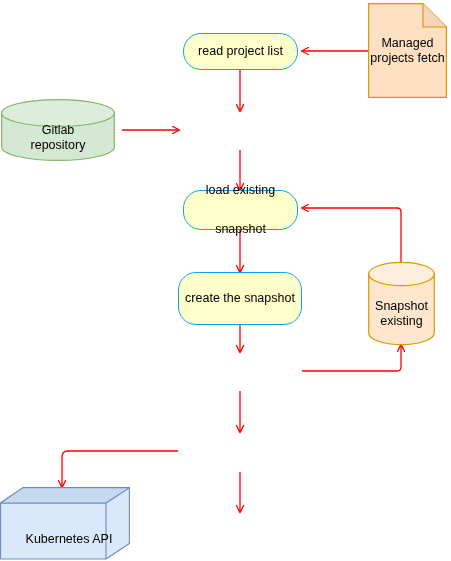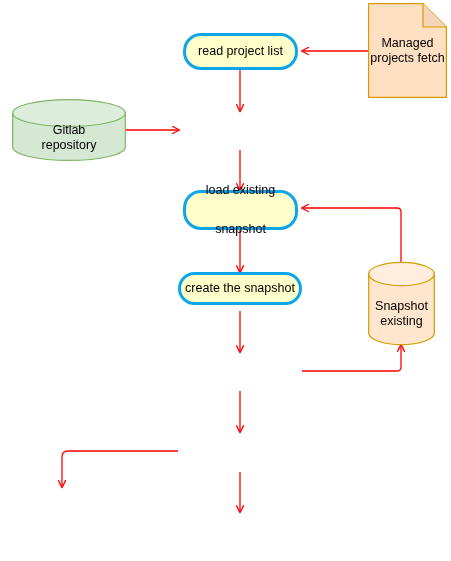--- a/index.html
+++ b/index.html
@@ -22,21 +22,21 @@
     left: 0;
     top: 0;
     width: 451px;
     height: 561px;
   }
   .node {
     position: absolute;
     box-sizing: border-box;
   }
   .proc {
-    border: 3px solid #0ea5e9;
+    border: 1px solid #0ea5e9;
     background: #ffffcc;
     border-radius: 18px;
     display: flex;
     align-items: center;
     justify-content: center;
     text-align: center;
     color: #000000;
     font-size: 12.5px;
     line-height: 15px;
     z-index: 3;
@@ -111,51 +111,62 @@
     <svg class="shape-svg" width="79" height="95" viewBox="0 0 79 95">
       <path d="M0.6,0.6 L55,0.6 L78.4,24 L78.4,94.4 L0.6,94.4 Z" fill="#ffe0c2" stroke="#d79b00" stroke-width="1.2" stroke-linejoin="round"></path>
       <path d="M55,0.6 L55,24 L78.4,24" fill="#f5d5ba" stroke="#d79b00" stroke-width="1.2" stroke-linejoin="round"></path>
     </svg>
     <div class="shape-label" style="flex-direction:column;">
       <span>Managed</span>
       <span>projects fetch</span>
     </div>
   </div>
 
-  <div class="node cyl-wrap" style="left:12px; top:99px; width:114px; height:62px;">
+  <div class="node cyl-wrap" style="left:1px; top:99px; width:114px; height:62px;">
     <svg class="shape-svg" width="114" height="62" viewBox="0 0 114 62">
       <path d="M0.7,14 L0.7,48 A56.3,13.4 0 0 0 113.3,48 L113.3,14 Z" fill="#d5e8d4" stroke="#82b366" stroke-width="1.2"></path>
       <ellipse cx="57" cy="14" rx="56.3" ry="13.4" fill="#dceedb" stroke="#82b366" stroke-width="1.2"></ellipse>
     </svg>
     <div class="shape-label" style="flex-direction:column; padding-top:8px;">
       <span>Gitlab</span>
       <span>repository</span>
     </div>
   </div>
 
 
   <div class="node proc" style="left:183px; top:190px; width:115px; height:40px;">
     <span style="display:flex; flex-direction:column;gap:24px;">
       <span>load existing</span>
       <span>snapshot</span>
     </span>
   </div>
 
-  <div class="node proc" style="left:178px; top:272px; width:124px; height:33px;">
+  <div class="node proc" style="left:178px; top:272px; width:124px; height:53px;">
     <span>create the snapshot</span>
   </div>
 
   <div class="node cyl-wrap" style="left:368px; top:262px; width:67px; height:83px;">
     <svg class="shape-svg" width="67" height="83" viewBox="0 0 67 83">
       <path d="M0.7,12 L0.7,71 A32.8,11.6 0 0 0 66.3,71 L66.3,12 Z" fill="#ffe6cc" stroke="#d79b00" stroke-width="1.2"></path>
       <ellipse cx="33.5" cy="12" rx="32.8" ry="11.6" fill="#ffeedd" stroke="#d79b00" stroke-width="1.2"></ellipse>
     </svg>
     <div class="shape-label" style="flex-direction:column; padding-top:10px;">
       <span>Snapshot</span>
       <span>existing</span>
     </div>
   </div>
 
 
 
+  <div class="node" style="left:0px; top:487px; width:130px; height:73px;">
+    <svg class="shape-svg" width="130" height="73" viewBox="0 0 130 73">
+      <path d="M0.6,16 L23,0.6 L129.4,0.6 L129.4,56.5 L106,72 L0.6,72 Z" fill="#dae8fc" stroke="#6c8ebf" stroke-width="1.1" stroke-linejoin="round"></path>
+      <path d="M0.6,16 L106,16 L129.4,0.6" fill="none" stroke="#6c8ebf" stroke-width="1.1"></path>
+      <path d="M106,16 L106,72" fill="none" stroke="#6c8ebf" stroke-width="1.1"></path>
+      <path d="M0.6,16 L23,0.6 L129.4,0.6 L106,16 Z" fill="#c6d9f1" stroke="#6c8ebf" stroke-width="1.1" stroke-linejoin="round"></path>
+    </svg>
+    <div class="shape-label" style="padding-left:4px; padding-top:16px; justify-content:center;">
+      <span>Kubernetes API</span>
+    </div>
+  </div>
 
 
 </div>
 
 </body></html>

